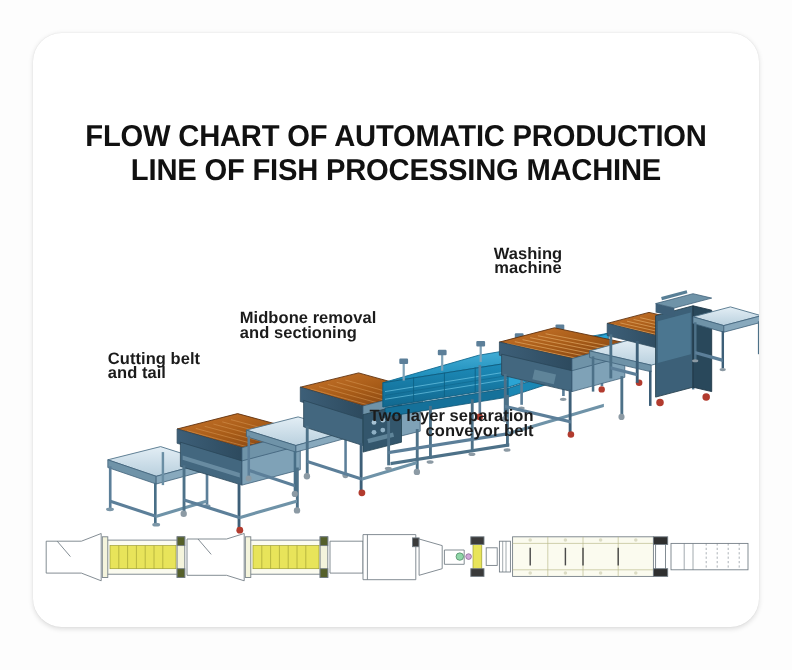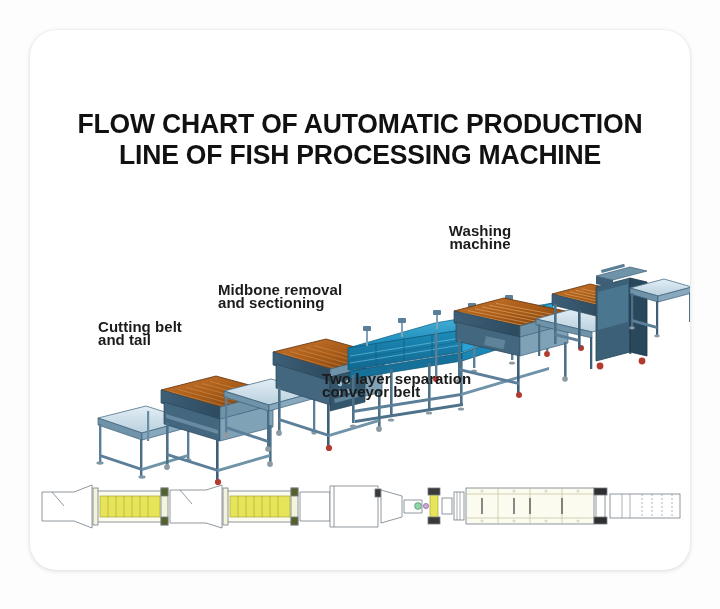--- a/index.html
+++ b/index.html
@@ -46,21 +46,21 @@
     font-weight:bold;
     font-size:15px;
     line-height:13.2px;
     font-family:"Liberation Sans", sans-serif;
     white-space:pre-line;
     letter-spacing:0.05px;
   }
   #lbl-cut   {left:68px; top:290px;}
   #lbl-mid   {left:168px;top:253px;margin-left:20px;}
   #lbl-wash  {left:400px;top:194px; text-align:center; width:100px;}
-  #lbl-conv  {left:292px;top:342px;}
+  #lbl-conv  {left:306px;top:342px;text-align:right;}
   #lbl-block {left:518px;top:293px;}
 </style>
 </head>
 <body>
 
 <div id="card">
 
   <div id="title">
     <span class="ln">FLOW CHART OF AUTOMATIC PRODUCTION</span>
     <span class="ln">LINE OF FISH PROCESSING MACHINE</span>

